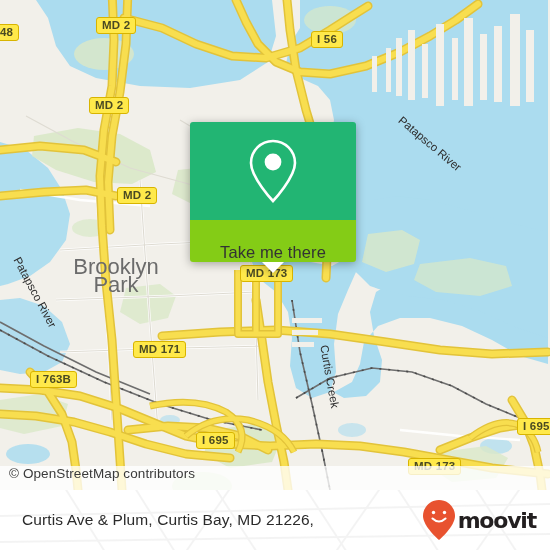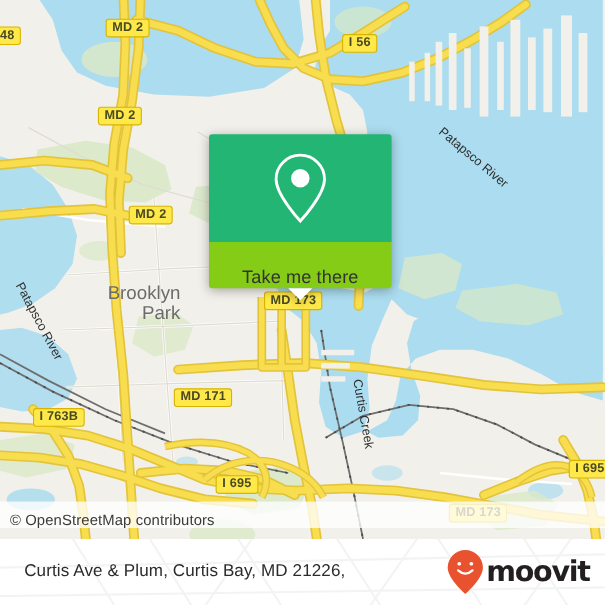--- a/index.html
+++ b/index.html
@@ -32,26 +32,26 @@
     height: 490px;
     overflow: hidden;
     background: #f2f0ea;
   }
   .map svg { display: block; }
 
   
   .attribution {
     position: absolute;
     left: 0;
-    top: 456px;
+    top: 466px;
     width: 550px;
     height: 24px;
     background: rgba(255,255,255,0.78);
     display: flex;
-    align-items: flex-end;
+    align-items: flex-start;
     z-index: 40;
   }
   .attribution .attr-text {
     font-size: 13.5px;
     color: #3a3a3a;
     padding-left: 9px;
     letter-spacing: 0.1px;
     white-space: nowrap;
     font-family: "Liberation Sans", sans-serif;
   }
@@ -132,21 +132,21 @@
     max-width: 370px;
     font-family: "Liberation Sans", sans-serif;
   }
   .footer-logo {
     position: relative;
     z-index: 2;
     display: flex;
     align-items: center;
   }
   .logo-word {
-    font-size: 26px;
+    font-size: 22px;
     font-weight: bold;
     color: #231f20;
     letter-spacing: -1.2px;
     margin-left: 2px;
     font-family: "DejaVu Sans", sans-serif;
   }
 
   
   .shield {
     position: absolute;
@@ -158,22 +158,22 @@
     font-weight: bold;
     padding: 1px 5px 2px 5px;
     white-space: nowrap;
     font-family: "Liberation Sans", sans-serif;
     letter-spacing: 0.2px;
     z-index: 20;
   }
   .place-label {
     position: absolute;
     color: #6b6b6b;
-    font-size: 17px;
-    text-align: right;
+    font-size: 22px;
+    text-align: center;
     line-height: 18px;
     white-space: pre;
     z-index: 18;
     font-family: "Liberation Sans", sans-serif;
   }
   .water-label {
     position: absolute;
     color: #2f2f2f;
     font-size: 11.5px;
     white-space: nowrap;
@@ -377,21 +377,21 @@
     <div class="water-label" style="left:404px; top:114px; transform:rotate(40deg); transform-origin:left top;">Patapsco River</div>
     <div class="water-label" style="left:22px; top:255px; transform:rotate(62deg); transform-origin:left top;">Patapsco River</div>
     <div class="water-label" style="left:330px; top:344px; transform:rotate(80deg); transform-origin:left top;">Curtis Creek</div>
 
     <div class="shield" style="left:-6px; top:24px;">48</div>
     <div class="shield" style="left:96px; top:17px;">MD 2</div>
     <div class="shield" style="left:311px; top:31px;">I 56</div>
     <div class="shield" style="left:89px; top:97px;">MD 2</div>
     <div class="shield" style="left:117px; top:187px;">MD 2</div>
     <div class="shield" style="left:240px; top:265px;">MD 173</div>
-    <div class="shield" style="left:158px; top:341px;margin-top:12px;">MD 171</div>
+    <div class="shield" style="left:133px; top:341px;">MD 171</div>
     <div class="shield" style="left:30px; top:371px;">I 763B</div>
     <div class="shield" style="left:196px; top:432px;">I 695</div>
     <div class="shield" style="left:517px; top:418px;">I 695</div>
     <div class="shield" style="left:408px; top:458px;">MD 173</div>
 
     <div class="attribution">
       <span class="attr-text">© OpenStreetMap contributors</span>
     </div>
   </div>
 

